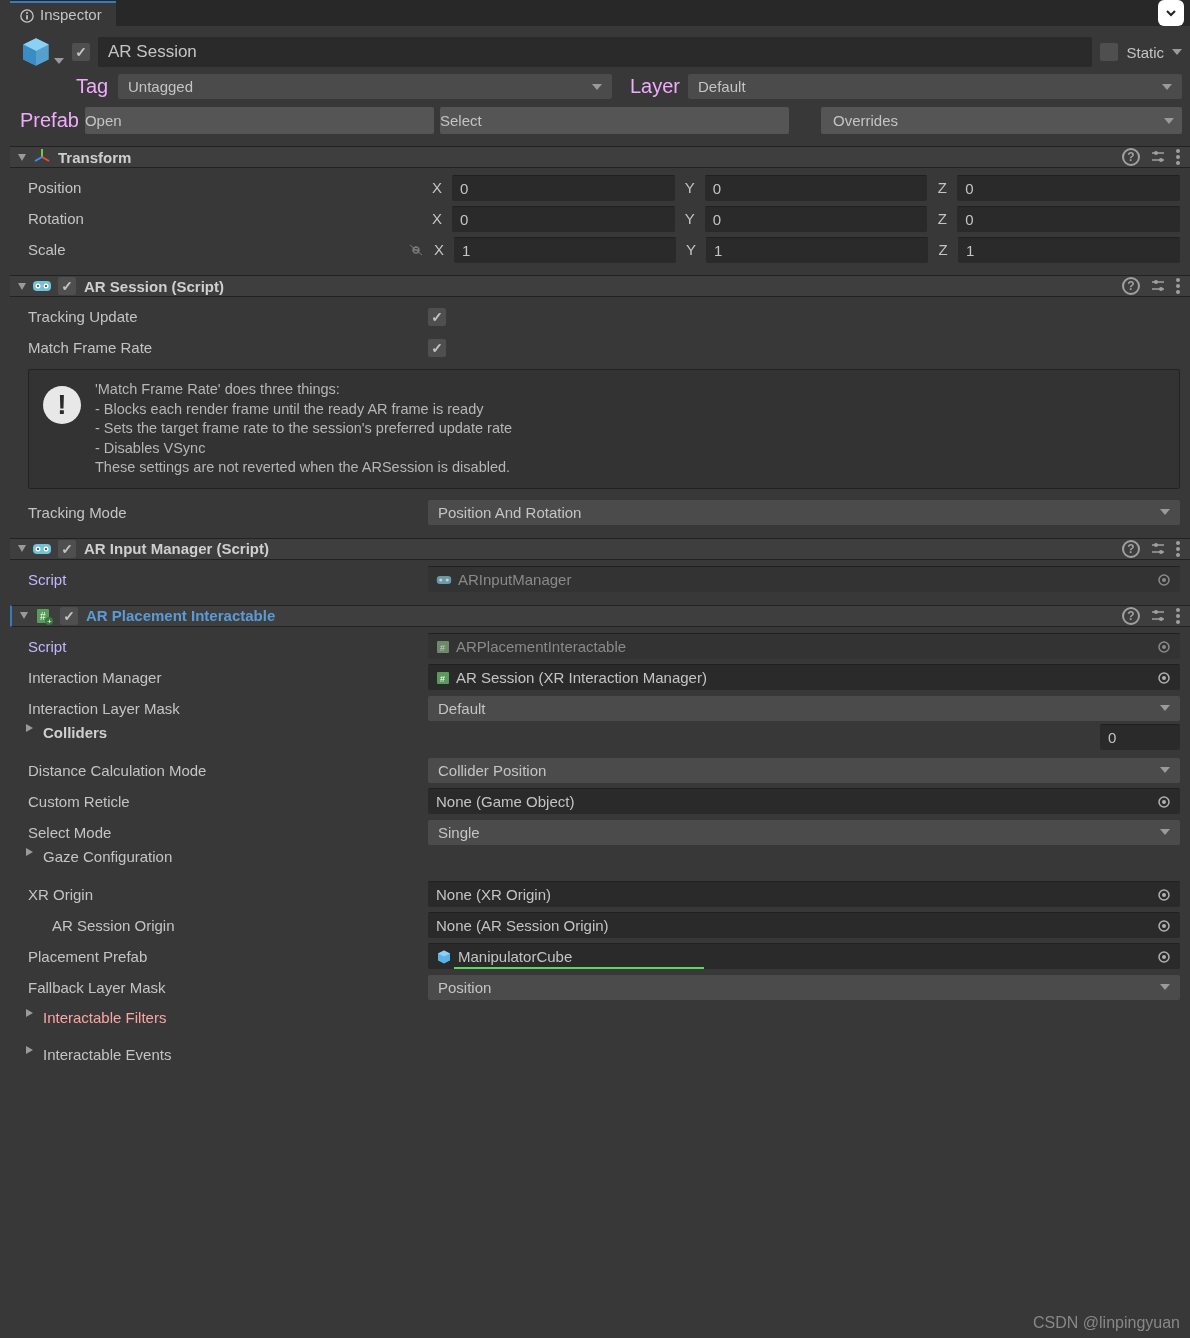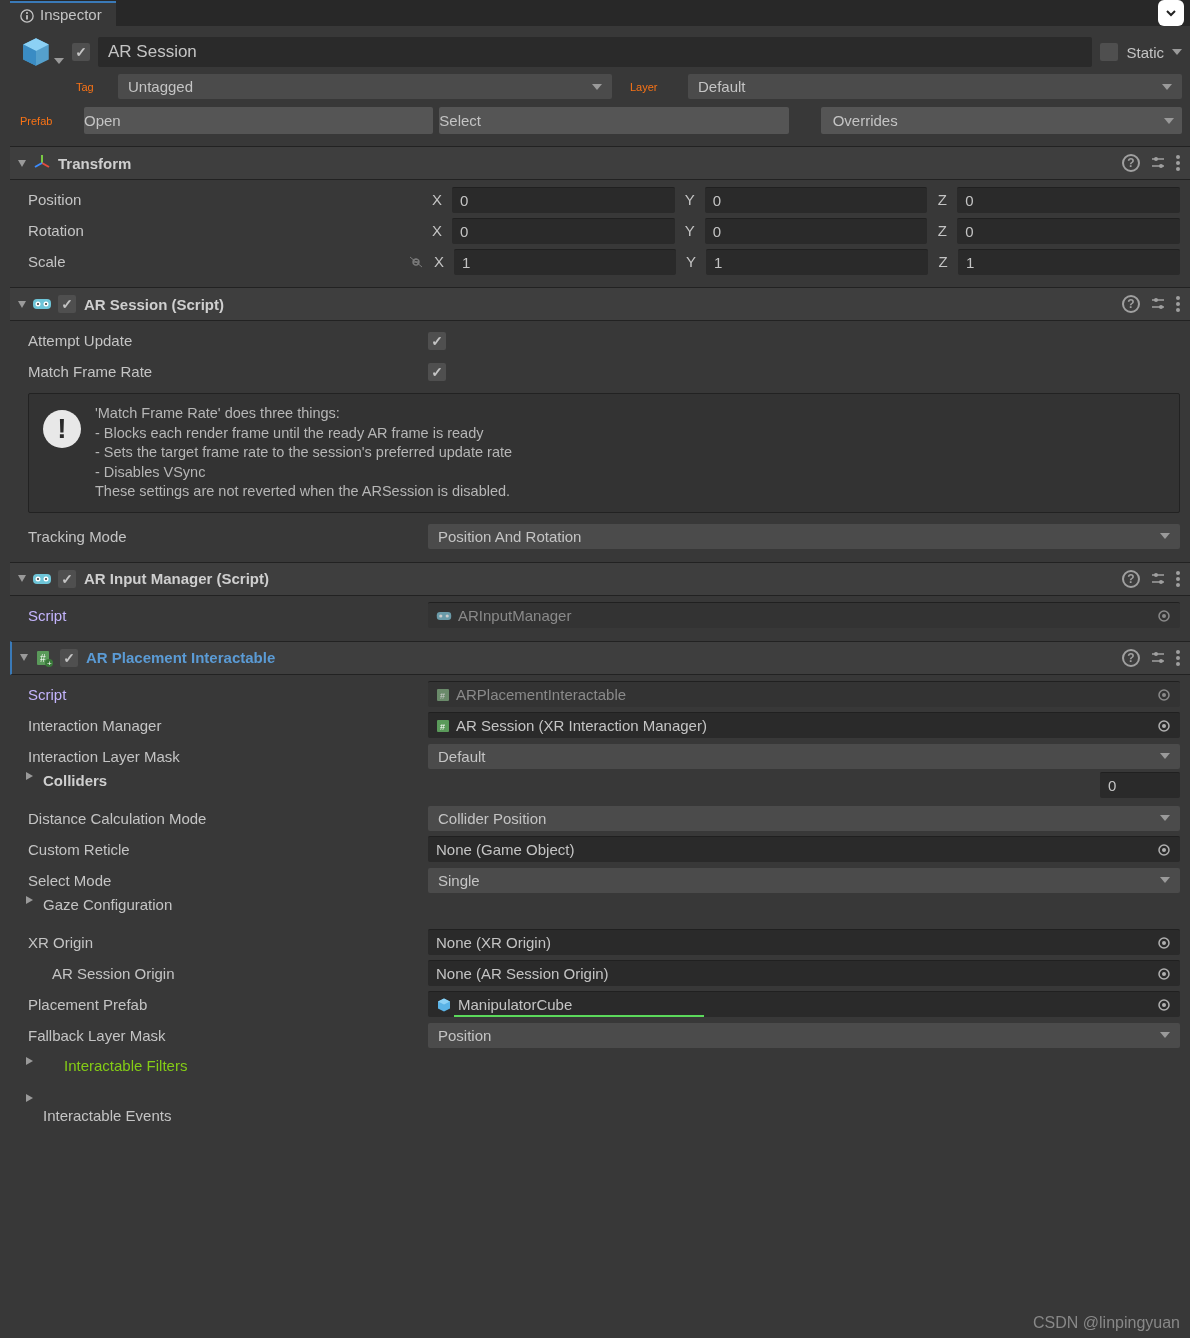--- a/index.html
+++ b/index.html
@@ -17,29 +17,29 @@
 .header { padding: 8px 8px 4px 8px; }
 .header-row1 { display: flex; align-items: center; gap: 8px; }
 .cube-icon { width: 36px; height: 36px; display:flex; align-items:center; justify-content:center; }
 .name-field { flex: 1; background: #2a2a2a; border: none; color: #c4c4c4; padding: 5px 10px; font-size: 17px; border-radius: 2px; }
 .checkbox { width: 18px; height: 18px; background: #4f4f4f; border-radius: 2px; display:flex; align-items:center; justify-content:center; }
 .checkbox.checked::after { content:"✓"; color:#c4c4c4; font-size:14px; font-weight:bold; }
 .static-box { width:18px; height:18px; background:#4f4f4f; border-radius:2px; }
 .dropdown-caret { width:0;height:0;border-left:5px solid transparent;border-right:5px solid transparent;border-top:6px solid #9a9a9a; }
 
 .header-row2 { display:flex; align-items:center; gap:8px; padding: 4px 0 4px 58px; }
-.label-sm { color:#f97316; font-size:11px; min-width:34px; }
+.label-sm { color:#f0abfc; font-size:20px; min-width:34px; }
 .dropdown { background:#4b4b4b; color:#c4c4c4; padding:4px 10px; display:flex; align-items:center; justify-content:space-between; border-radius:2px; }
 
 .header-row3 { display:flex; align-items:center; gap:6px; padding:4px 0 8px 2px; }
 .btn { flex:1; background:#555; text-align:left; padding:5px 0; border-radius:2px; }
 .btn.overrides { display:flex; align-items:center; justify-content:flex-start; padding-left:12px; }
 
 
-.comp-header { display:flex; align-items:center; height:34px; padding:0 10px 0 2px; background:#3e3e3e; border-top:1px solid #222; border-bottom:1px solid #222; }
+.comp-header { display:flex; align-items:center; height:22px; padding:0 10px 0 2px; background:#3e3e3e; border-top:1px solid #222; border-bottom:1px solid #222; }
 .foldout { width:0;height:0;border-left:4px solid transparent;border-right:4px solid transparent;border-top:7px solid #9a9a9a; margin:0 6px;}
 .foldout.right { border-top:none; border-left:7px solid #9a9a9a; border-bottom:4px solid transparent; border-top:4px solid transparent; }
 .comp-icon { width:20px; height:20px; margin-right:6px; display:flex; align-items:center; justify-content:center;}
 .comp-title { font-weight:600; color:#cfcfcf; }
 .comp-title.link { color:#5b9bd5; }
 .comp-actions { margin-left:auto; display:flex; gap:10px; align-items:center; color:#a0a0a0; }
 .comp-actions svg { width:16px; height:16px; }
 .help-circle{width:18px;height:18px;border:2px solid #a0a0a0;border-radius:50%;display:flex;align-items:center;justify-content:center;font-size:12px;font-weight:bold;}
 .kebab{display:flex;flex-direction:column;gap:2px;}
 .kebab span{width:4px;height:4px;background:#a0a0a0;border-radius:50%;}
@@ -232,21 +232,21 @@
         </svg>
       <div class="kebab">
           <span></span>
           <span></span>
           <span></span>
         </div>
     </div>
   </div>
   <div class="props">
     <div class="prop-row">
-      <span class="prop-label">Attempt Update</span>
+      <span class="prop-label">Tracking Update</span>
       <div class="checkbox-cell">
           <div class="checkbox checked"></div>
         </div>
     </div>
     <div class="prop-row">
       <span class="prop-label">Match Frame Rate</span>
       <div class="checkbox-cell">
           <div class="checkbox checked"></div>
         </div>
     </div>
@@ -460,23 +460,23 @@
       <span class="prop-label">Fallback Layer Mask</span>
       <div class="dropdown-cell">
           <div class="dropdown">
             <span>Position</span>
             <div class="dropdown-caret"></div>
           </div>
         </div>
     </div>
     <div class="section-foldout" style="margin-top:6px;">
       <div class="foldout right"></div>
-      <span class="lbl" style="font-weight:normal;color:#84cc16;margin-left:21px;">Interactable Filters</span>
+      <span class="lbl" style="font-weight:normal;color:#fca5a5;">Interactable Filters</span>
     </div>
     <div class="section-foldout" style="margin-top:6px;">
       <div class="foldout right"></div>
-      <span class="lbl" style="font-weight:normal;color:#c4c4c4;margin-top:13px;">Interactable Events</span>
+      <span class="lbl" style="font-weight:normal;color:#c4c4c4;">Interactable Events</span>
     </div>
   </div>
 
 </div>
 
 <div class="watermark">CSDN @linpingyuan</div>
 
 </body></html>

